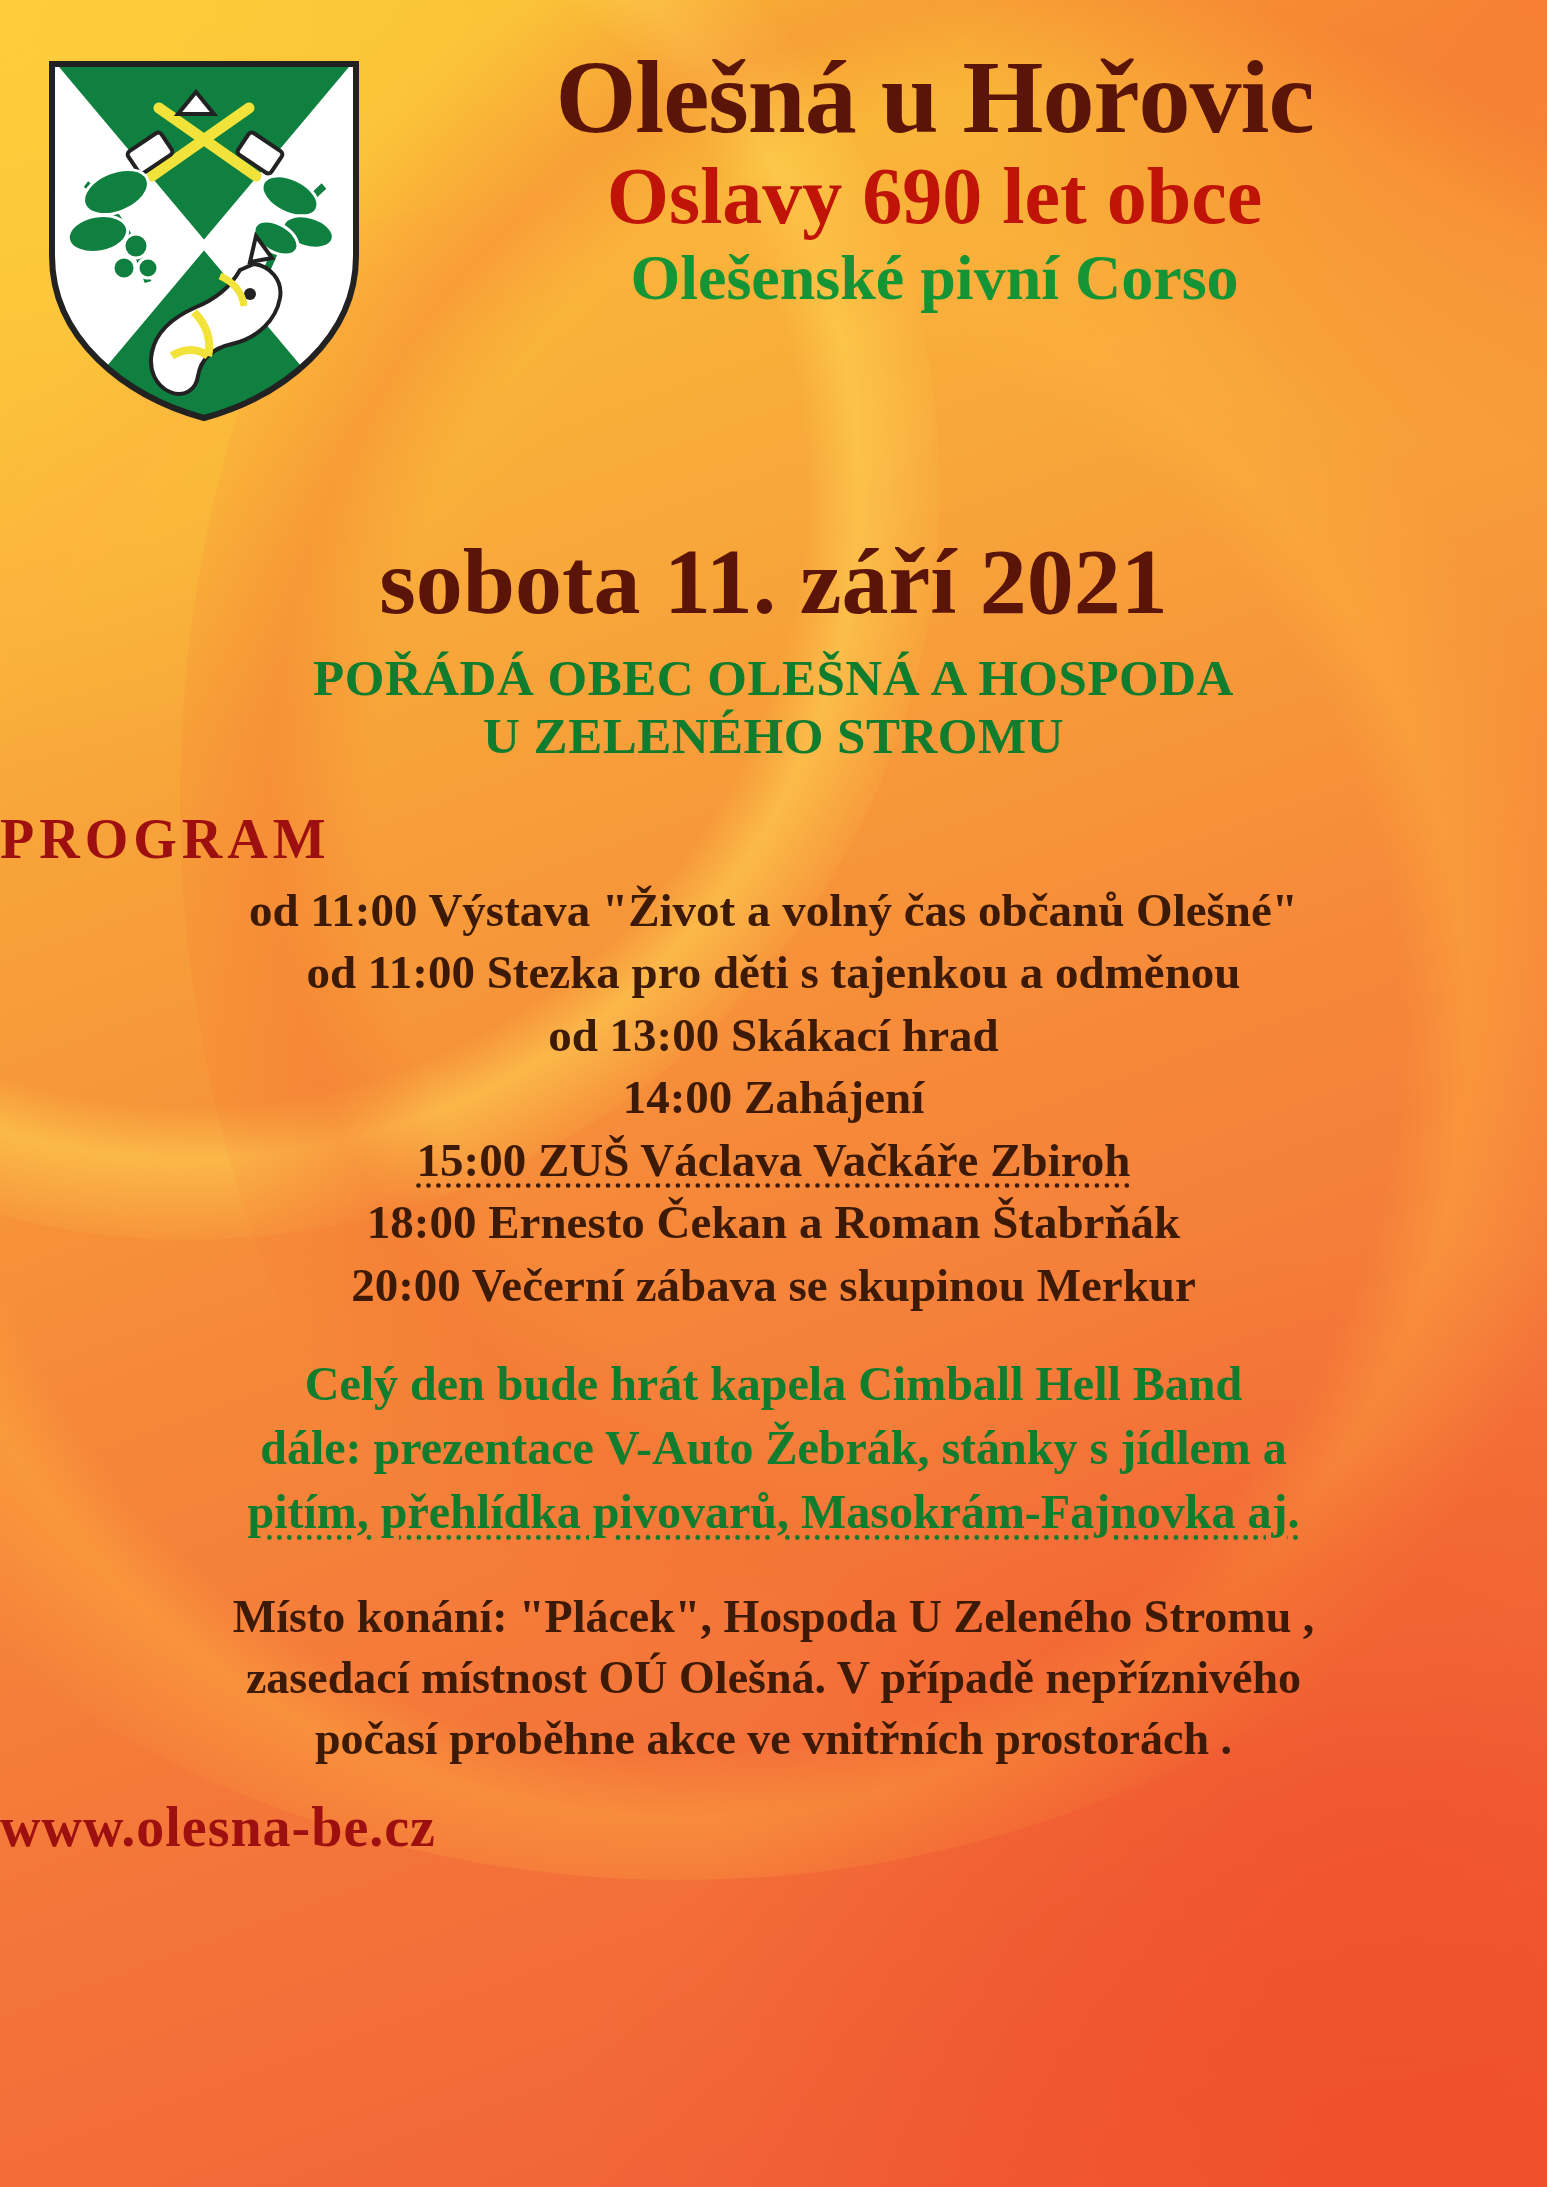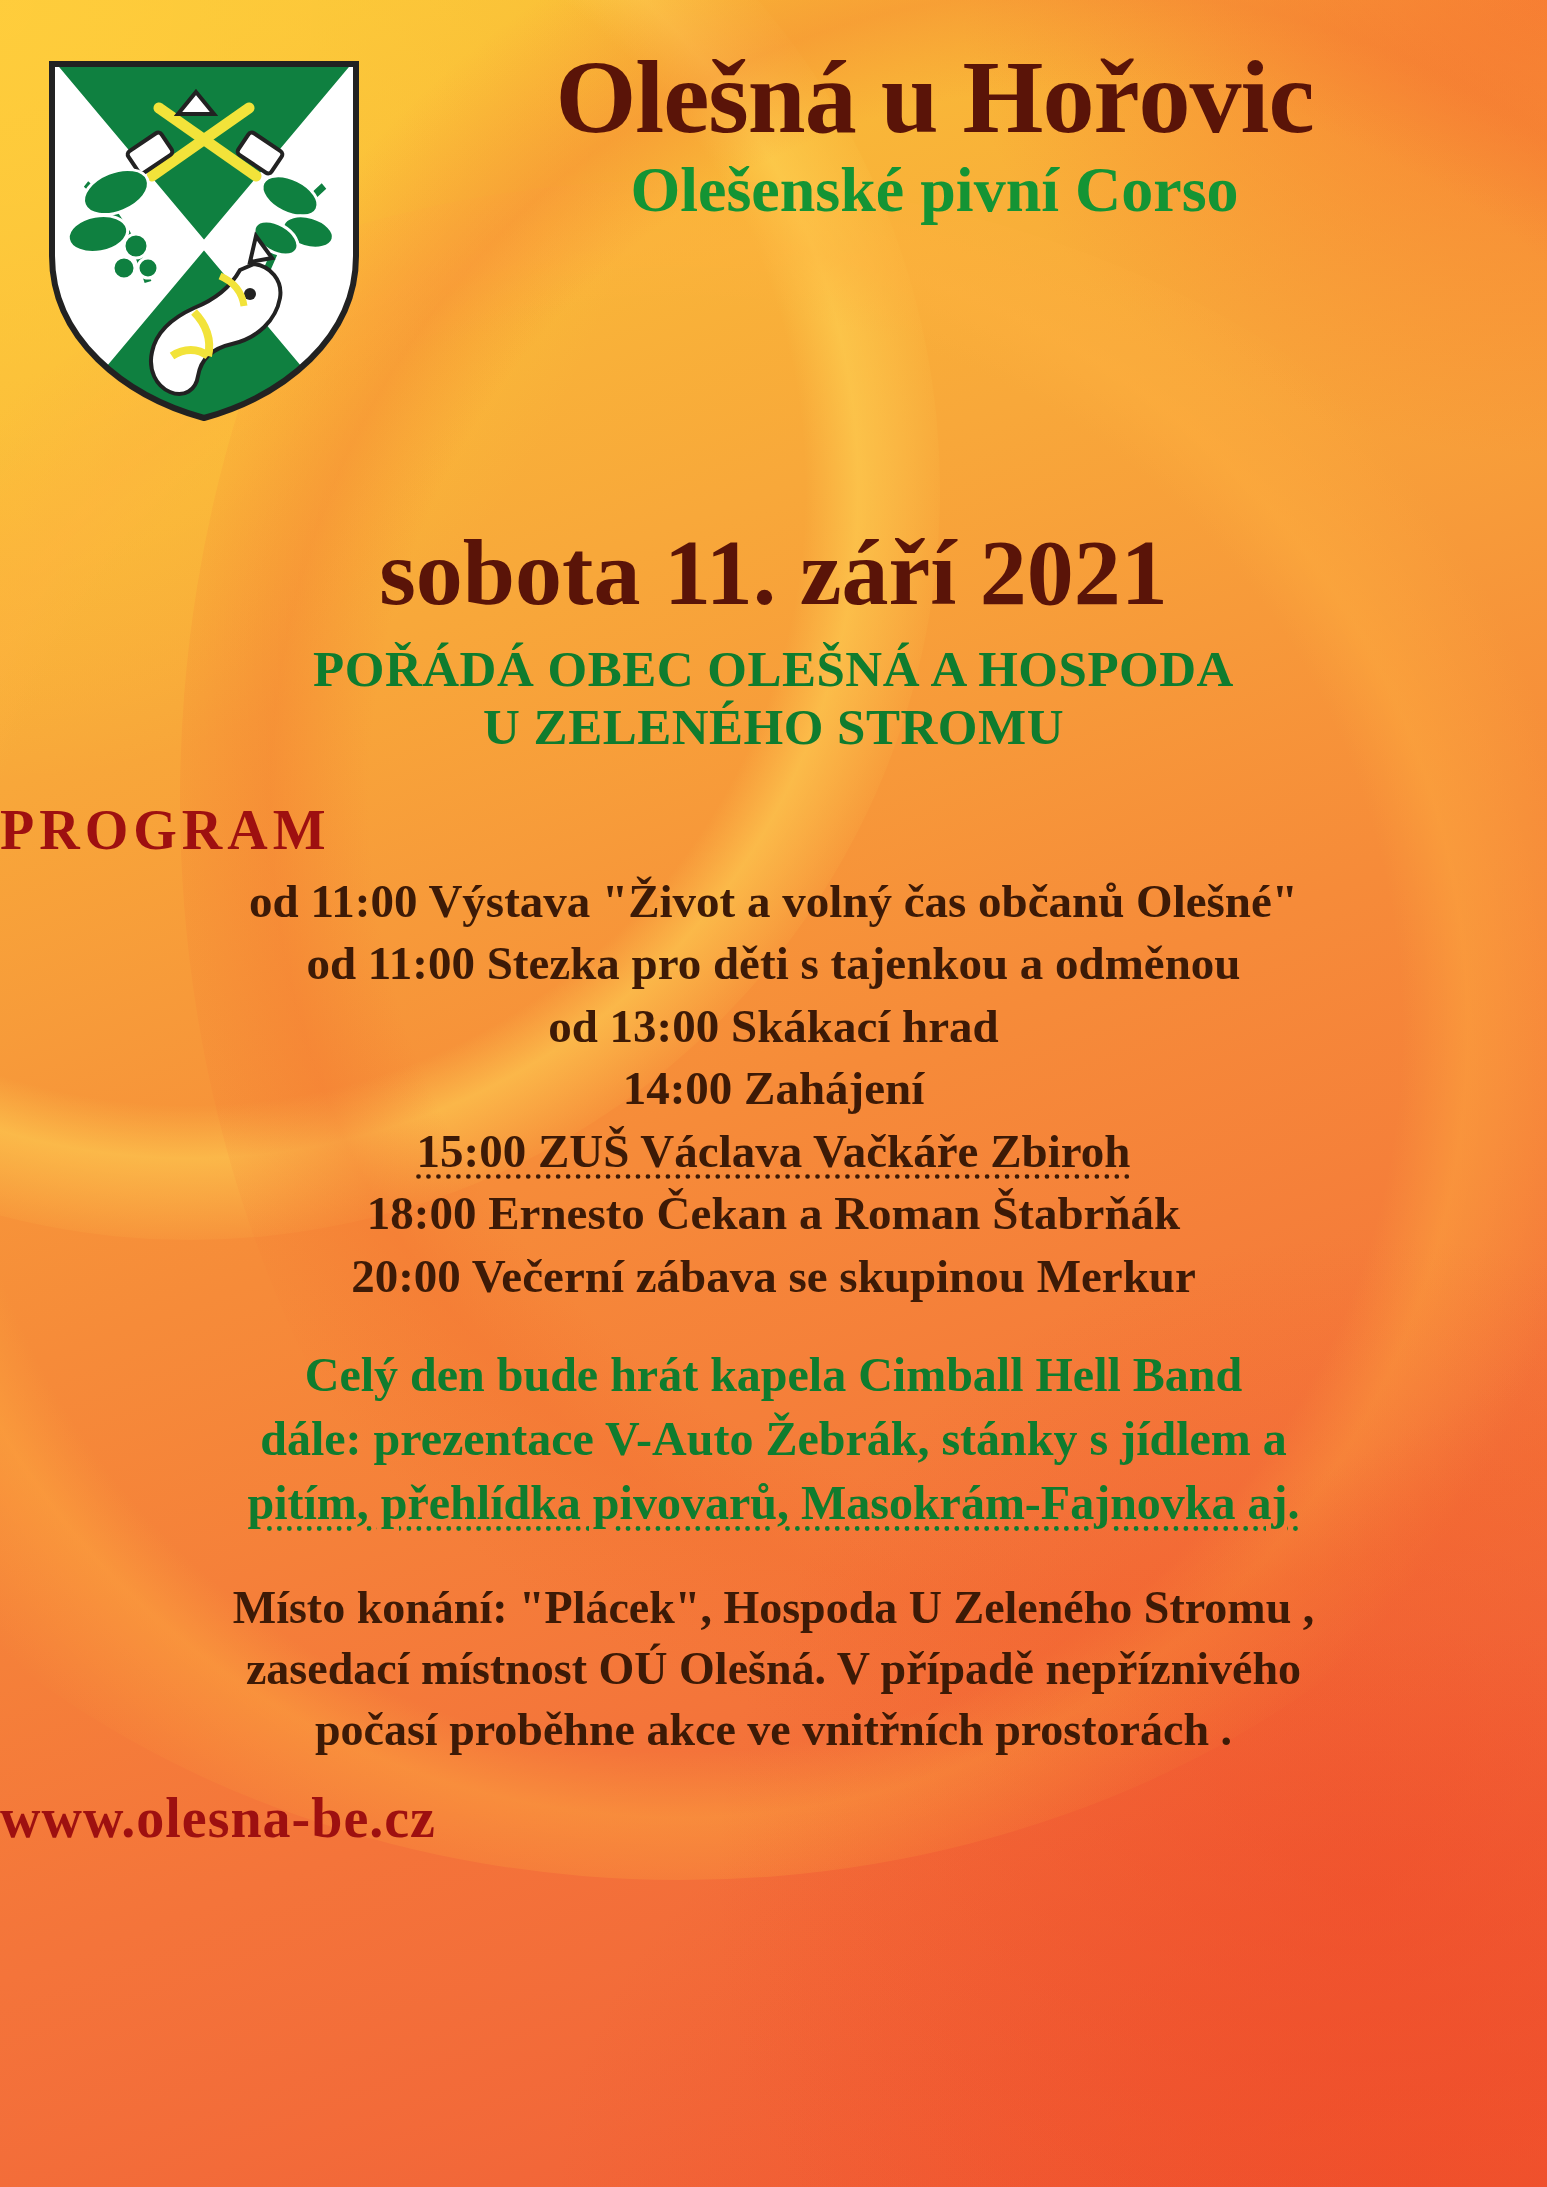--- a/index.html
+++ b/index.html
@@ -104,21 +104,21 @@
     color: #149434;
     margin: 6px 0 8px 0;
     white-space: nowrap;
   }
 
   .date-line {
     text-align: center;
     font-weight: bold;
     font-size: 94px;
     color: #5a1408;
-    margin: 19px 0 0 0;
+    margin: 28px 0 0 0;
     line-height: 1.05;
   }
 
   .organiser {
     text-align: center;
     font-weight: bold;
     font-size: 51px;
     color: #0f7c2e;
     line-height: 1.14;
     margin: 18px auto 0 auto;
@@ -256,20 +256,21 @@
           <path d="M150 256 C162 268 168 284 164 300" stroke="#f2e33a" stroke-width="8" fill="none"></path>
           <path d="M128 300 C140 292 154 292 164 300" stroke="#f2e33a" stroke-width="8" fill="none"></path>
           <path d="M176 220 C190 226 198 236 200 250" stroke="#f2e33a" stroke-width="7" fill="none"></path>
         </g>
 
         <path d="M8 8 H312 V200 C312 282 240 340 160 362 C80 340 8 282 8 200 Z" fill="none" stroke="#222" stroke-width="6"></path>
       </svg>
 
       <div class="titles">
         <h1 class="title-main">Olešná u Hořovic</h1>
+        <div class="title-sub">Oslavy 690 let obce</div>
         <div class="title-third">Olešenské pivní Corso</div>
       </div>
     </div>
 
     <div class="date-line">sobota 11. září 2021</div>
 
     <div class="organiser">
       <div>POŘÁDÁ  OBEC OLEŠNÁ A HOSPODA</div>
       <div>U ZELENÉHO STROMU</div>
     </div>

